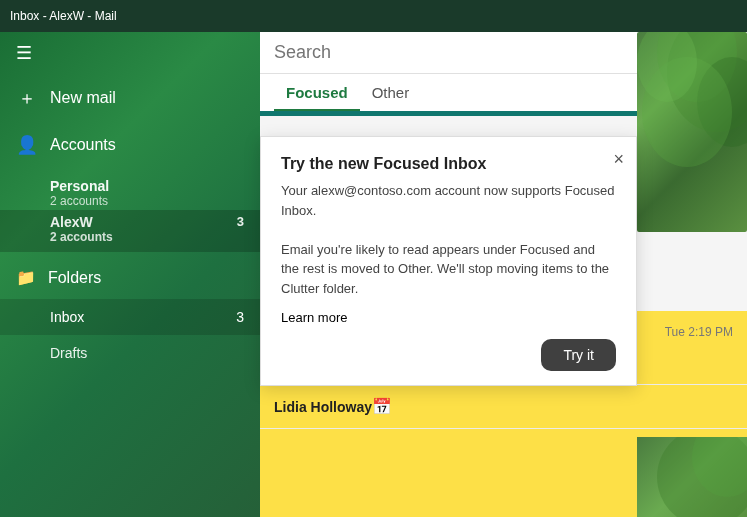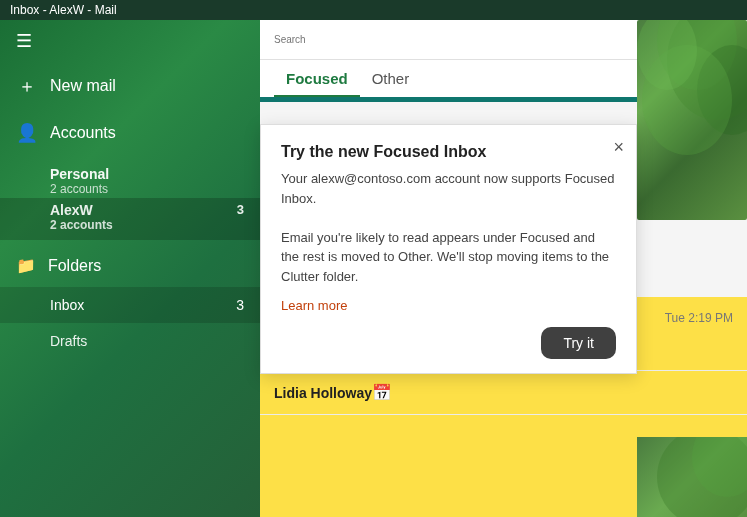--- a/index.html
+++ b/index.html
@@ -4,21 +4,21 @@
   <style>
     * { margin: 0; padding: 0; box-sizing: border-box; }
     body { width: 747px; height: 517px; overflow: hidden; font-family: 'Segoe UI', sans-serif; display: flex; flex-direction: column; }
 
     
     .title-bar {
       background: #1a3a2a;
       color: #fff;
       font-size: 12px;
       padding: 4px 10px;
-      height: 20px;
+      height: 32px;
       display: flex;
       align-items: center;
     }
 
     .main-container {
       display: flex;
       flex: 1;
       overflow: hidden;
     }
 
@@ -167,21 +167,21 @@
       display: flex;
       align-items: center;
       gap: 8px;
       border-bottom: 1px solid #e0e0e0;
     }
 
     .search-input {
       flex: 1;
       border: none;
       outline: none;
-      font-size: 10px;
+      font-size: 18px;
       color: #555;
       background: transparent;
     }
 
     .search-icon, .refresh-icon, .filter-icon {
       color: #555;
       font-size: 16px;
       cursor: pointer;
     }
 
@@ -269,21 +269,21 @@
     }
 
     .popup-body {
       font-size: 13px;
       color: #444;
       line-height: 1.5;
       margin-bottom: 12px;
     }
 
     .popup-learn-more {
-      color: #c2410c;
+      color: #000000;
       font-size: 13px;
       cursor: pointer;
       text-decoration: none;
       display: block;
       margin-bottom: 14px;
     }
 
     .popup-try-btn {
       display: flex;
       justify-content: flex-end;

